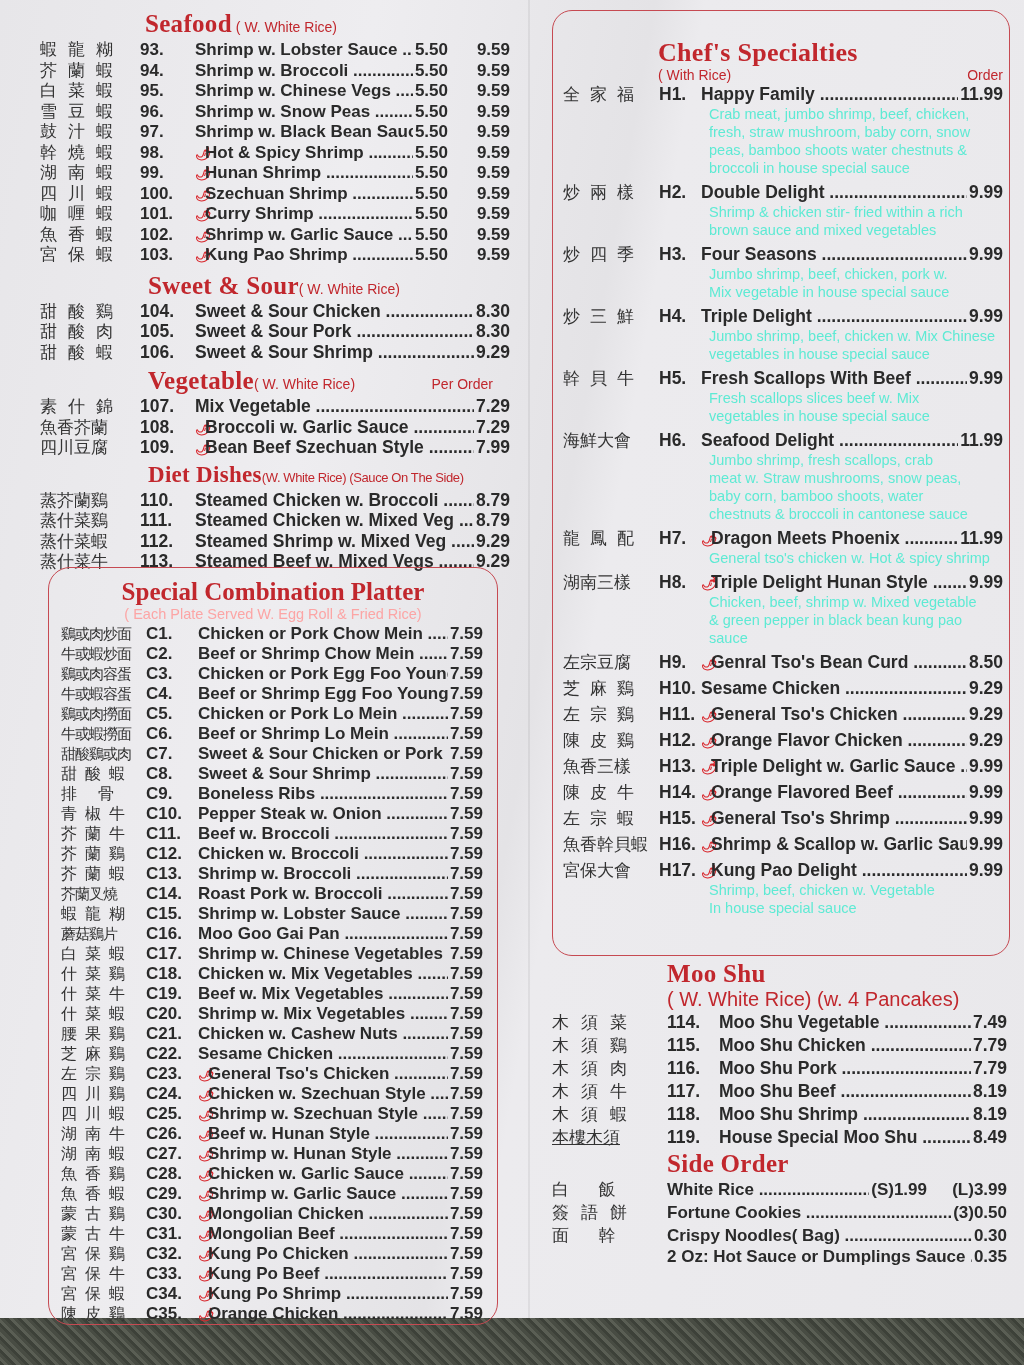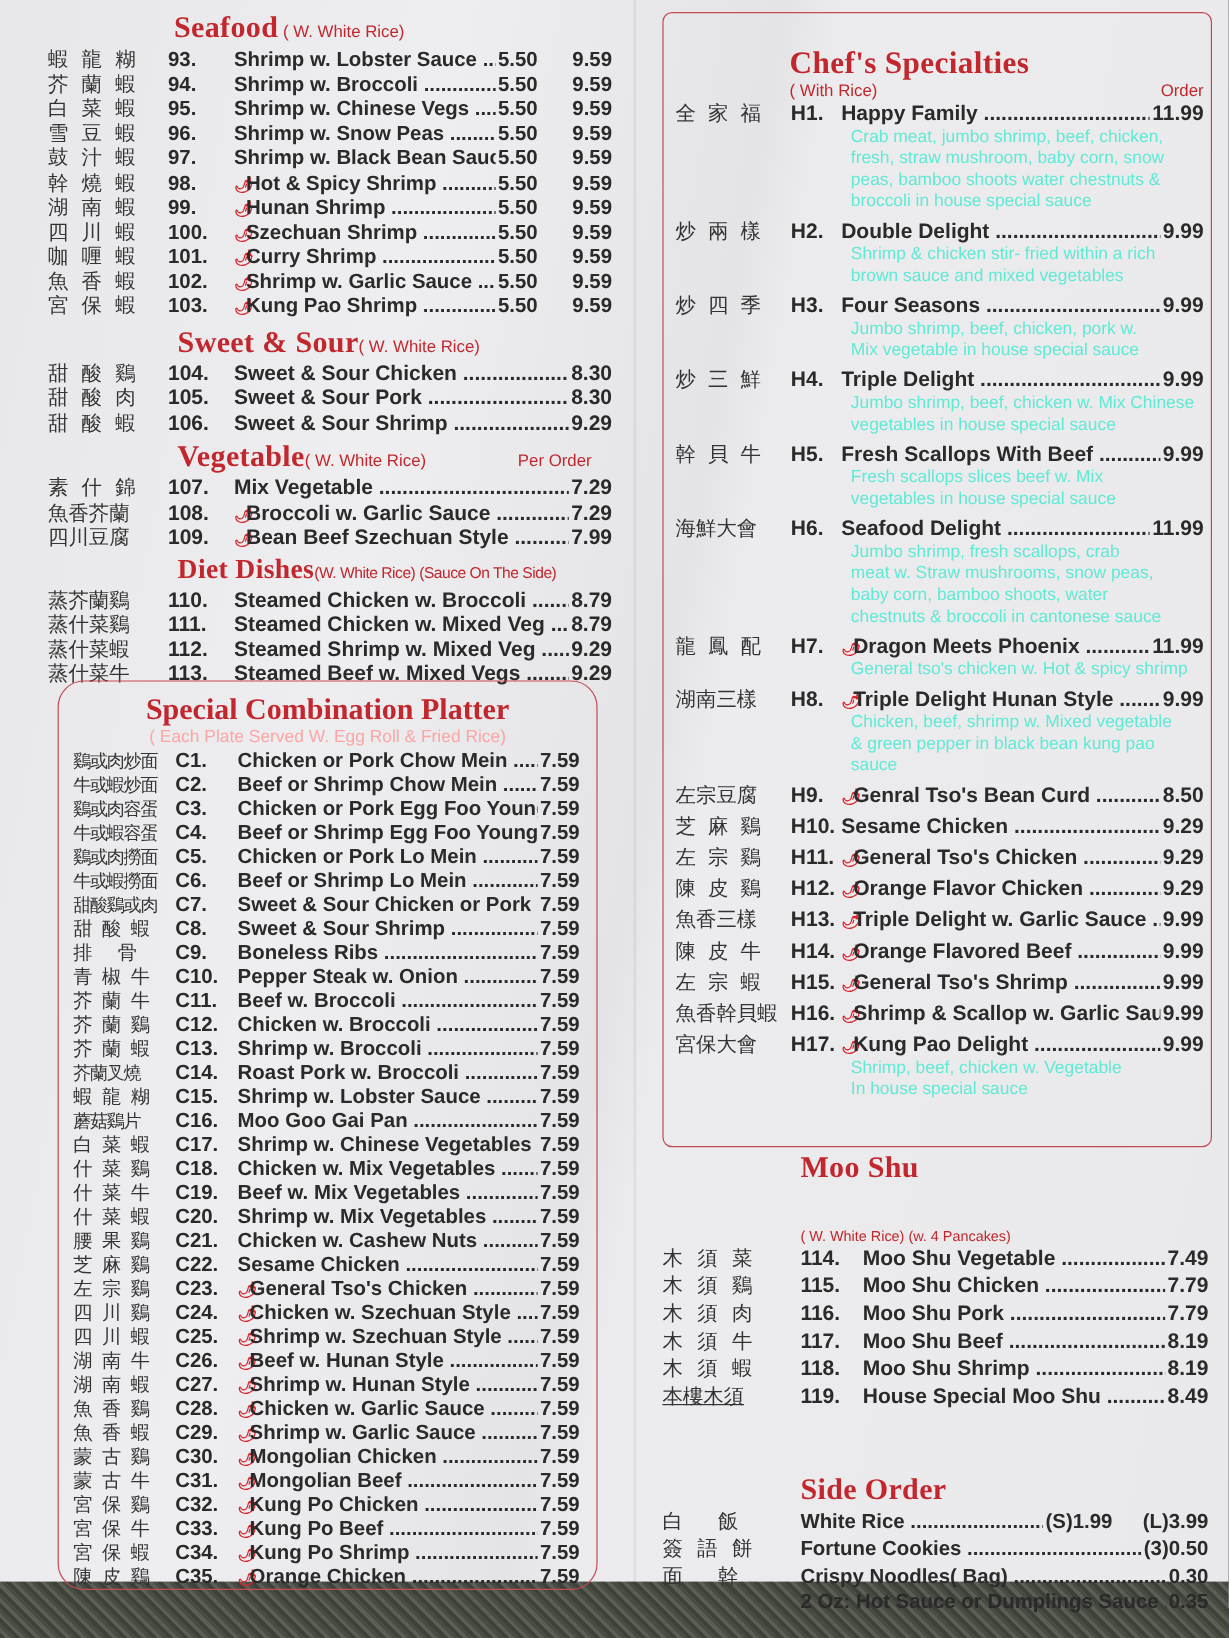--- a/index.html
+++ b/index.html
@@ -52,42 +52,42 @@
   .combo-sub { text-align: center; color: #fca5a5; font-size: 14.5px; margin-bottom: 2px; }
   .combo-rows { padding-left: 12px; padding-right: 14px; }
   .combo-rows .row { height: 20px; font-size: 17px; }
   .combo-rows .cn { width: 85px; font-size: 16px; letter-spacing: 8px; }
   .combo-rows .cn.tight { letter-spacing: -1px; font-size: 15px; }
   .combo-rows .num { width: 52px; }
 
   
   .chef-box {
     position: absolute; left: 552px; top: 10px; width: 458px; height: 946px;
-    border: 1.5px solid #c64a52; border-radius: 8px;
+    border: 1.5px solid #c64a52; border-radius: 20px;
   }
   .chef-inner { position: absolute; left: 10px; top: 28px; width: 440px; }
   .chef-title { margin-left: 95px; font-size: 26px; }
   .chef-sub { display: flex; margin-left: 95px; font-size: 14px; color: #c1272d; }
   .chef-sub span:last-child { margin-left: auto; margin-right: 0; }
   .chef-item { margin-bottom: 4px; }
   .chef-item .row { height: 22px; font-size: 17.5px; }
   .chef-item .cn { width: 96px; font-size: 17px; letter-spacing: 10px; }
   .chef-item .cn.tight { letter-spacing: 0; }
   .chef-item .num { width: 42px; }
   .desc { margin-left: 146px; font-size: 14.5px; line-height: 18px; color: #5eead4; font-weight: normal; }
 
   .mooshu { position: absolute; left: 552px; top: 960px; width: 455px; }
   .mooshu .sec-title { margin-left: 115px; }
-  .mooshu .sec-sub { margin-left: 115px; font-size: 12px; display: block; margin-top: 35px; }
+  .mooshu .sec-sub { margin-left: 115px; font-size: 20px; display: block; }
   .mooshu .row { height: 23px; }
   .mooshu .cn { width: 115px; letter-spacing: 12px; }
   .mooshu .cn.tight { letter-spacing: 0; text-decoration: underline; }
   .mooshu .num { width: 52px; }
 
-  .side { position: absolute; left: 552px; top: 1228px; width: 455px; }
+  .side { position: absolute; left: 552px; top: 1150px; width: 455px; }
   .side .sec-title { margin-left: 115px; }
   .side-row { display: flex; align-items: baseline; height: 23px; font-size: 17px; font-weight: bold; white-space: nowrap; }
   .side-row .cn { width: 115px; letter-spacing: 12px; }
   .side-row .name { flex: 1; }
   .side-row .last { padding-left: 2px; }
   .side-row .extra { width: 80px; text-align: right; }
 </style>
 </head>
 <body>
 

